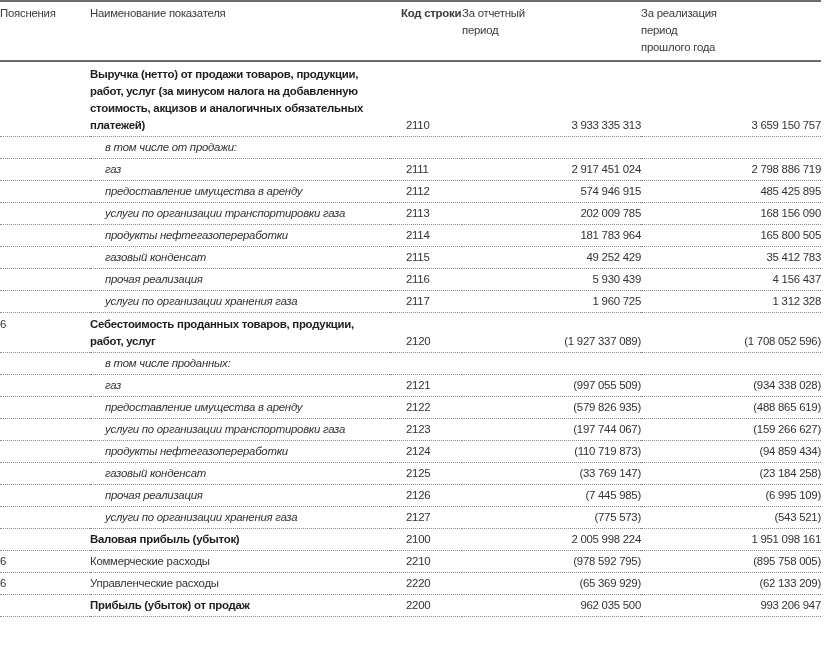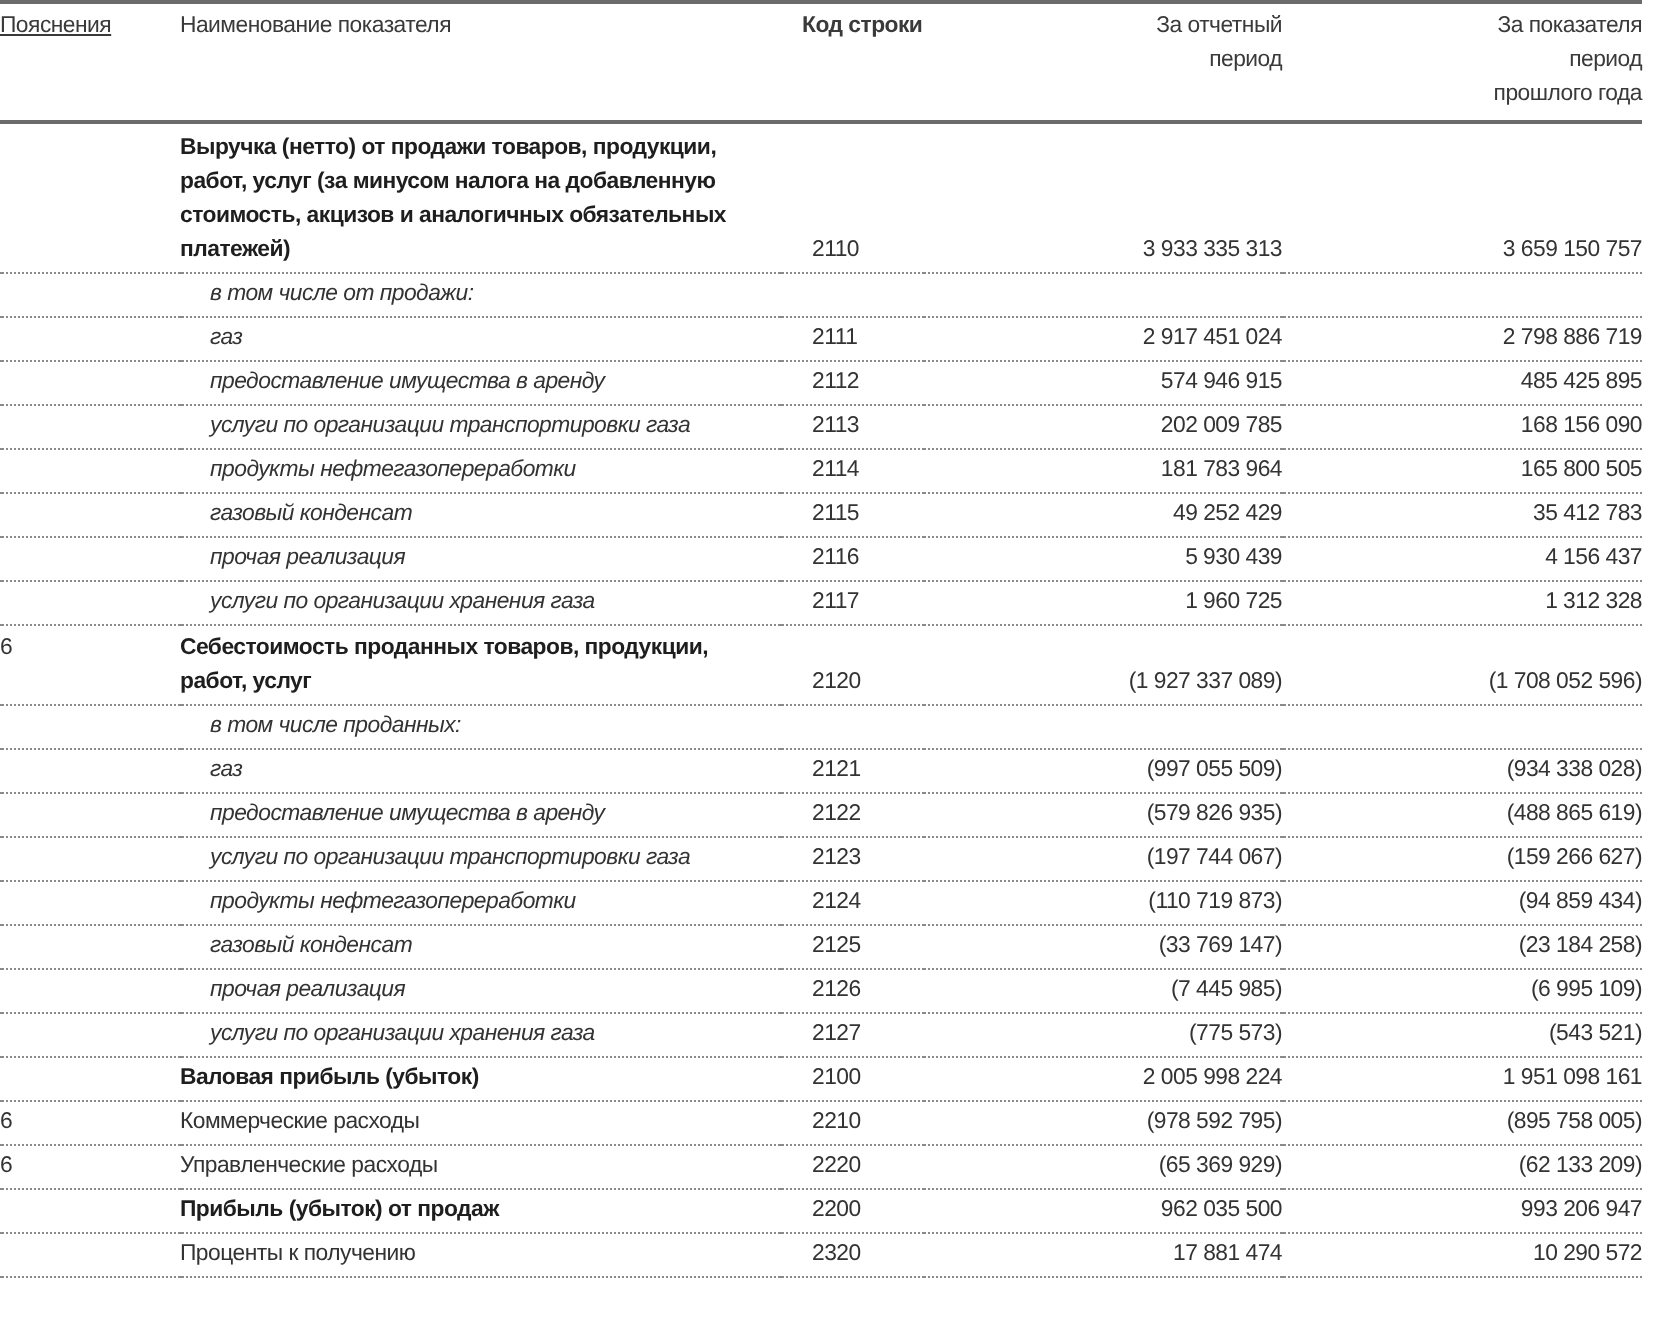--- a/index.html
+++ b/index.html
@@ -26,24 +26,24 @@
   col.c-cur  { width: 179px; }
   col.c-prev { width: 180px; }
   thead tr { border-top: 2px solid #6b6b6b; border-bottom: 2px solid #6b6b6b; }
   thead th {
     font-weight: normal;
     vertical-align: top;
     padding: 3px 0 4px 0;
     line-height: 17px;
     color: #3a3a3a;
   }
-  th.h-note { text-align: left; padding-left: 0; text-decoration: underline; }
+  th.h-note { text-align: left; padding-left: 0; }
   th.h-name { text-align: left; }
   th.h-code { text-align: left; padding-left: 11px; font-weight: bold; }
-  th.h-cur, th.h-prev { text-align: right; }
+  th.h-cur, th.h-prev { text-align: left; }
   tbody tr { border-bottom: 1px dotted #8a8a8a; }
   tbody td {
     padding: 2px 0 2px 0;
     line-height: 17px;
     vertical-align: bottom;
     color: #333;
   }
   td.note { text-align: left; padding-left: 0; vertical-align: top; }
   td.name { text-align: left; }
   td.name.indent { padding-left: 15px; font-style: italic; }
@@ -67,21 +67,21 @@
     <thead>
       <tr>
         <th class="h-note">Пояснения</th>
         <th class="h-name">Наименование показателя</th>
         <th class="h-code">Код строки</th>
         <th class="h-cur">
           <div>За отчетный</div>
           <div>период</div>
         </th>
         <th class="h-prev">
-          <div>За показателя</div>
+          <div>За реализация</div>
           <div>период</div>
           <div>прошлого года</div>
         </th>
       </tr>
     </thead>
     <tbody>
       <tr class="rev">
         <td class="note"></td>
         <td class="name bold" style="padding-top:4px">Выручка (нетто) от продажи товаров, продукции, работ, услуг (за минусом налога на добавленную стоимость, акцизов и аналогичных обязательных платежей)</td>
         <td class="code">2110</td>
@@ -227,24 +227,17 @@
         <td class="code">2220</td>
         <td class="num">(65 369 929)</td>
         <td class="num">(62 133 209)</td>
       </tr>
       <tr>
         <td class="note"></td>
         <td class="name bold">Прибыль (убыток) от продаж</td>
         <td class="code">2200</td>
         <td class="num">962 035 500</td>
         <td class="num">993 206 947</td>
-      </tr>
-      <tr>
-        <td class="note"></td>
-        <td class="name">Проценты к получению</td>
-        <td class="code">2320</td>
-        <td class="num">17 881 474</td>
-        <td class="num">10 290 572</td>
       </tr>
 
     </tbody>
   </table>
 </div>
 
 </body></html>

